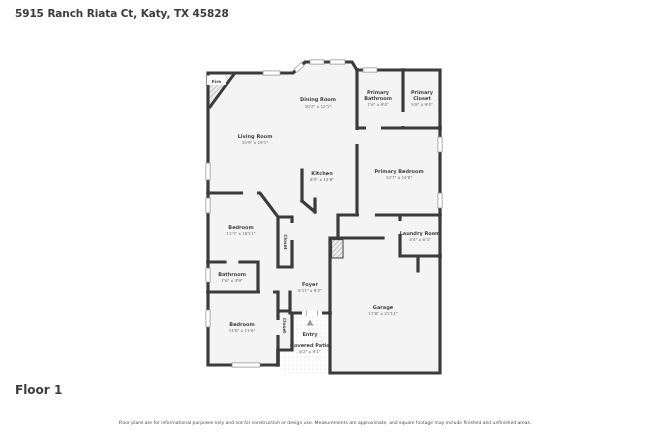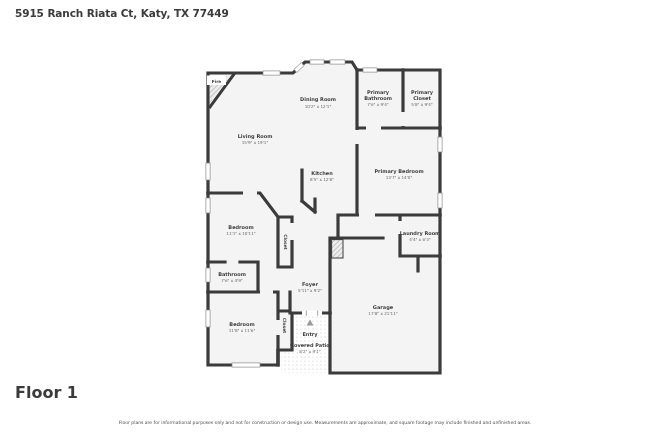--- a/index.html
+++ b/index.html
@@ -1,36 +1,36 @@
 <!DOCTYPE html>
 <html><head>
 <meta charset="utf-8">
 <style>
   html,body{margin:0;padding:0;}
   body{width:650px;height:434px;position:relative;background:#ffffff;overflow:hidden;
        font-family:"DejaVu Sans",sans-serif;}
   .title{position:absolute;left:15px;top:7px;font-size:10.5px;font-weight:700;
          color:#3b3b3b;letter-spacing:-0.1px;}
-  .floor-label{position:absolute;left:15px;top:383px;font-size:16px;font-weight:700;color:#3b3b3b;}
+  .floor-label{position:absolute;left:15px;top:383px;font-size:12px;font-weight:700;color:#3b3b3b;}
   svg{position:absolute;left:0;top:0;}
   .wall{fill:none;stroke:#3b3b3b;stroke-width:3.2;stroke-linecap:square;stroke-linejoin:miter;}
   .wall-thin{fill:none;stroke:#3b3b3b;stroke-width:3;stroke-linecap:square;}
   .cut{fill:#f4f4f4;stroke:none;}
   .cut-white{fill:#ffffff;stroke:none;}
   .win{fill:#ffffff;stroke:#8a8a8a;stroke-width:0.7;}
   .rn{font:700 5px "DejaVu Sans",sans-serif;fill:#3f3f3f;text-anchor:middle;}
   .rd{font:400 4.1px "DejaVu Sans",sans-serif;fill:#686868;text-anchor:middle;}
   .closet-t{font:700 4.4px "DejaVu Sans",sans-serif;fill:#3f3f3f;text-anchor:middle;}
   .fire-t{font:700 4.3px "DejaVu Sans",sans-serif;fill:#3f3f3f;text-anchor:middle;}
   .disc{font:400 4.5px "DejaVu Sans",sans-serif;fill:#4d4d4d;text-anchor:middle;}
 </style>
 </head>
 <body>
 
-<div class="title">5915 Ranch Riata Ct, Katy, TX 77449</div>
+<div class="title">5915 Ranch Riata Ct, Katy, TX 45828</div>
 <div class="floor-label">Floor 1</div>
 
 <svg width="650" height="434" viewBox="0 0 650 434">
   <defs>
     <pattern id="dots" width="4" height="4" patternUnits="userSpaceOnUse">
       <rect width="4" height="4" fill="#ffffff"></rect>
       <circle cx="1" cy="1" r="0.55" fill="#c4c4c4"></circle>
     </pattern>
     <pattern id="hatch" width="3.5" height="3.5" patternUnits="userSpaceOnUse" patternTransform="rotate(45)">
       <rect width="3.5" height="3.5" fill="#ededed"></rect>

